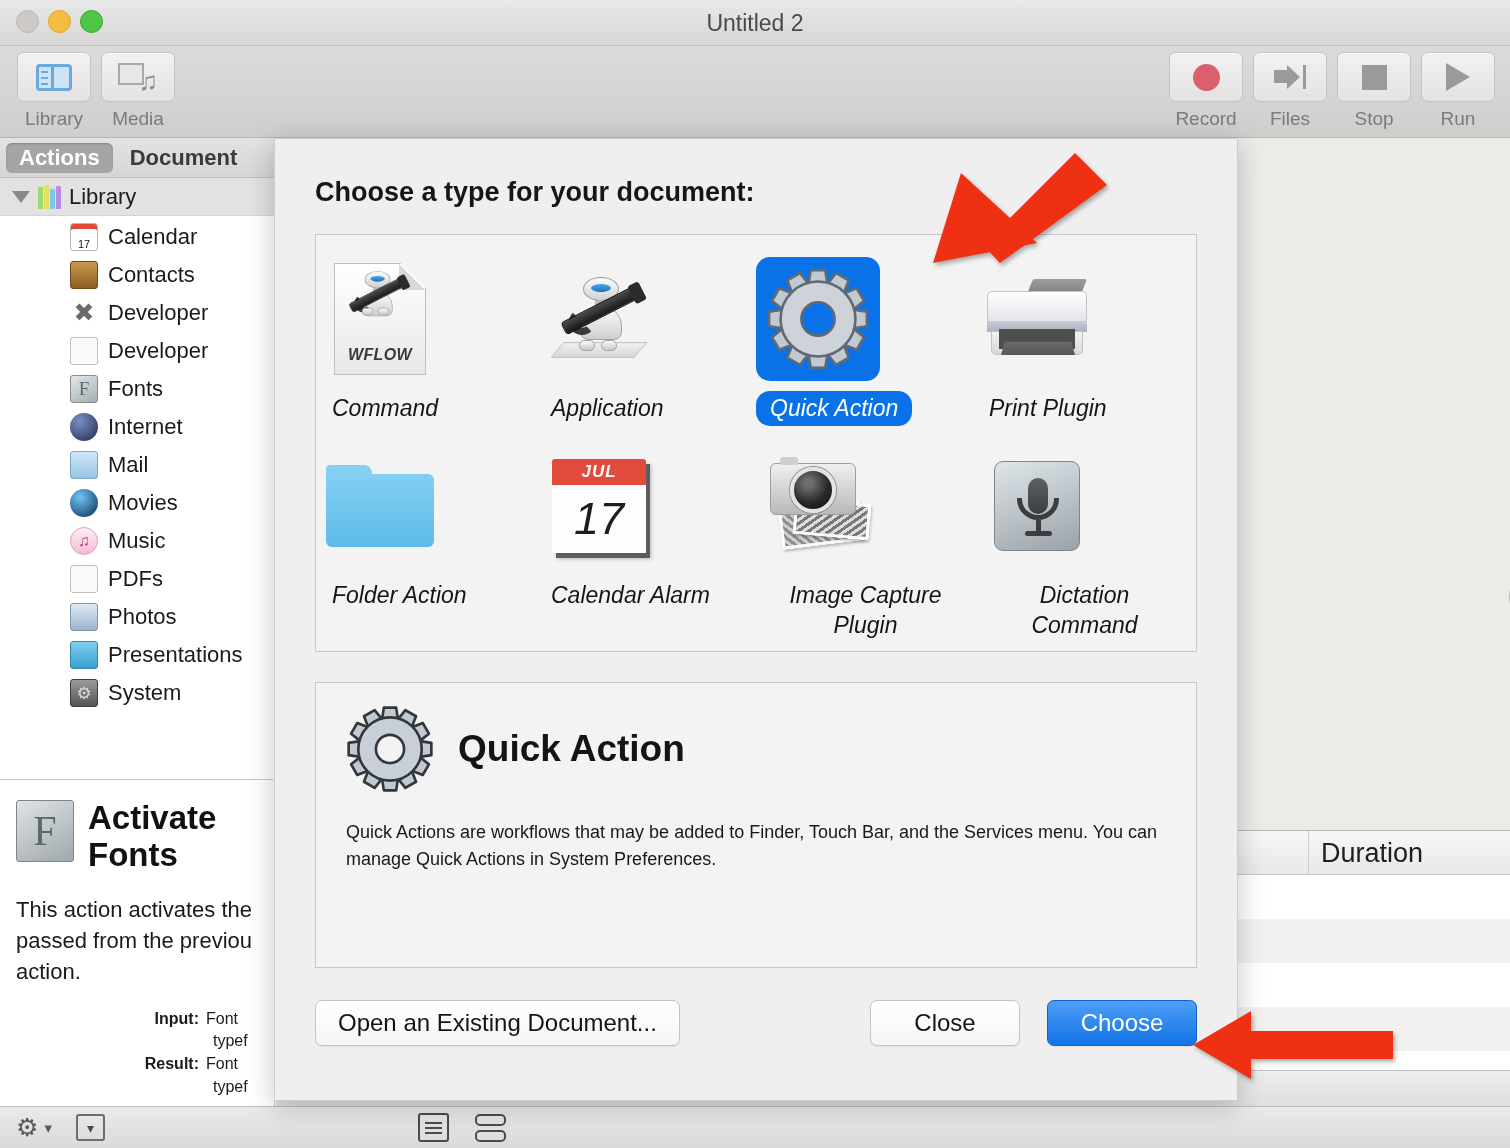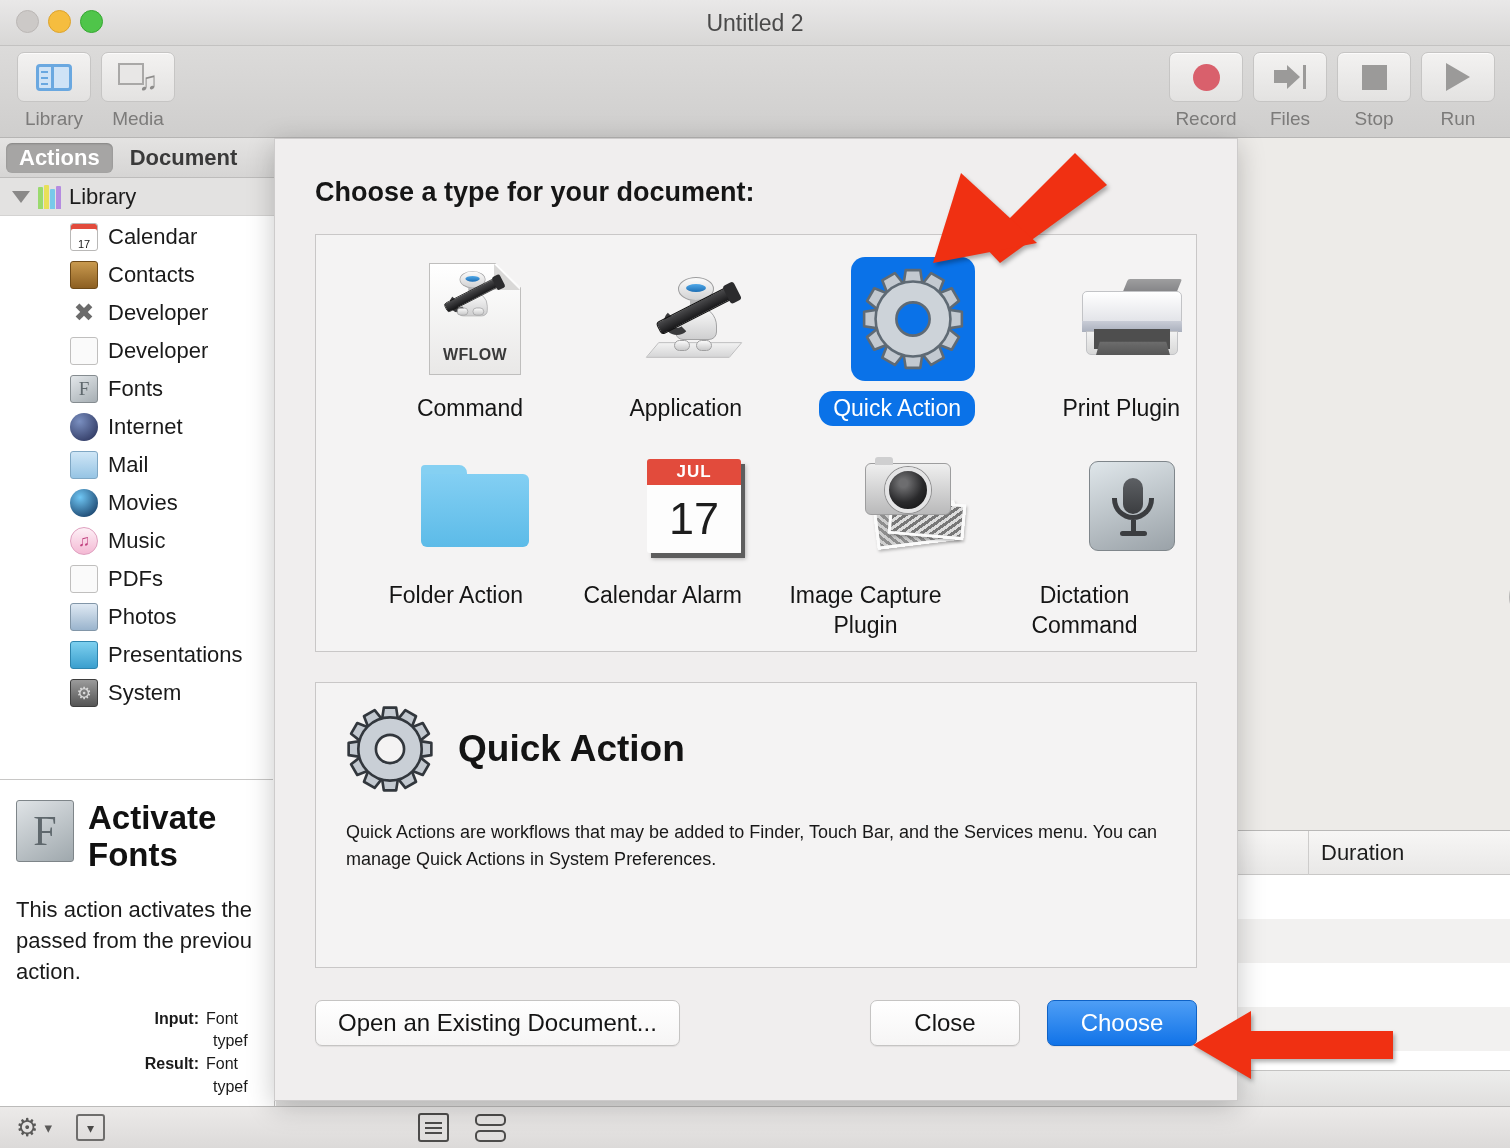--- a/index.html
+++ b/index.html
@@ -163,21 +163,21 @@
      background: #edebe8; border-left: 1px solid #f6f3ee; }
   .ws-blob { position:absolute; left: 1232px; top: 434px; width: 48px; height: 50px;
      background: #b6b5b4; border-radius: 26px 0 0 26px; overflow:hidden;
      color:#fff; font-size: 22px; }
   .log {
     position: absolute; left: 0; right: 0; top: 692px; bottom: 0;
     background: #fff; border-top: 1px solid #b9b8b7;
   }
   .log-head { height: 44px; background: linear-gradient(#f7f6f5,#e9e8e7);
     border-bottom: 1px solid #c9c8c7; display: flex; }
-  .log-col { height: 44px; line-height: 44px; font-size: 22px; color: #1d1d1d;
+  .log-col { height: 44px; line-height: 44px; font-size: 27px; color: #1d1d1d;
     border-right: 1px solid #cdcccb; padding-left: 12px; }
   .log-rows { }
   .log-row { height: 44px; border-bottom: none; position: relative; }
   .log-row.alt { background: #f2f1f0; }
   .log-foot { position: absolute; left: 0; right: 0; bottom: 0; height: 36px;
     background: linear-gradient(#ededec,#e0dfde); border-top: 1px solid #c4c3c2; }
 
   
   .sheet {
     position: absolute; left: 274px; top: 138px; width: 964px; height: 963px;
@@ -186,22 +186,22 @@
     padding: 38px 40px 0 40px;
   }
   .sheet-title { font-size: 27px; font-weight: bold; color: #161616; }
 
   .grid-box {
     margin-top: 26px; height: 418px; background: #f4f3f3;
     border: 1px solid #c9c7c7;
     display: grid; grid-template-columns: repeat(4, 1fr); grid-template-rows: 1fr 1fr;
     padding: 8px 2px;
   }
-  .cell { display: flex; flex-direction: column; align-items: flex-end; justify-content: flex-start;
-    padding-top: 14px; cursor: default; }
+  .cell { display: flex; flex-direction: column; align-items: flex-start; justify-content: flex-start;
+    padding-top: 14px; cursor: default; font-style: italic; }
   .cell .thumb { width: 124px; height: 124px; display: flex; align-items: center; justify-content: center;
     border-radius: 14px; }
   .cell.sel .thumb { background: #0a72e8; }
   .cell .cl {
     margin-top: 10px; font-size: 23px; color: #151515; text-align: center; line-height: 1.28;
     padding: 3px 14px; border-radius: 14px;
   }
   .cell.sel .cl { background: #0a72e8; color: #fff; }
   
   .robot { width: 92px; height: 92px; position: relative; }

